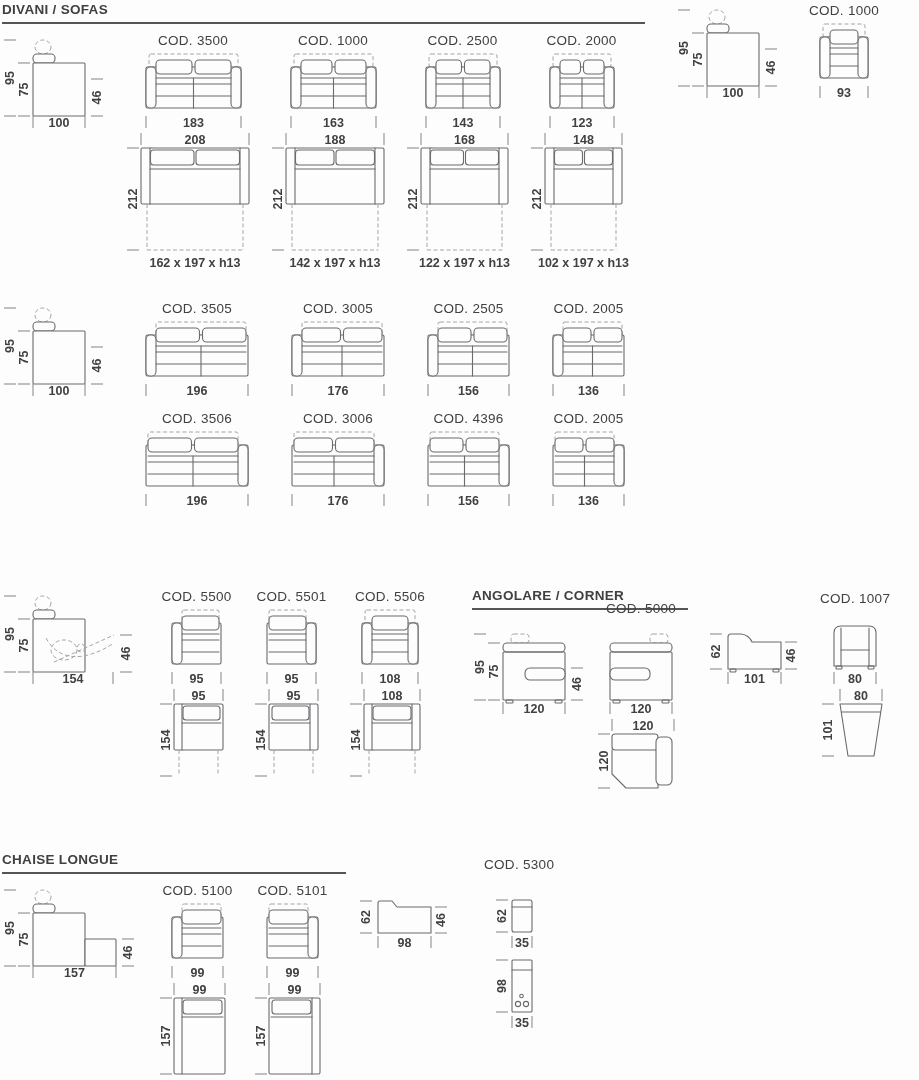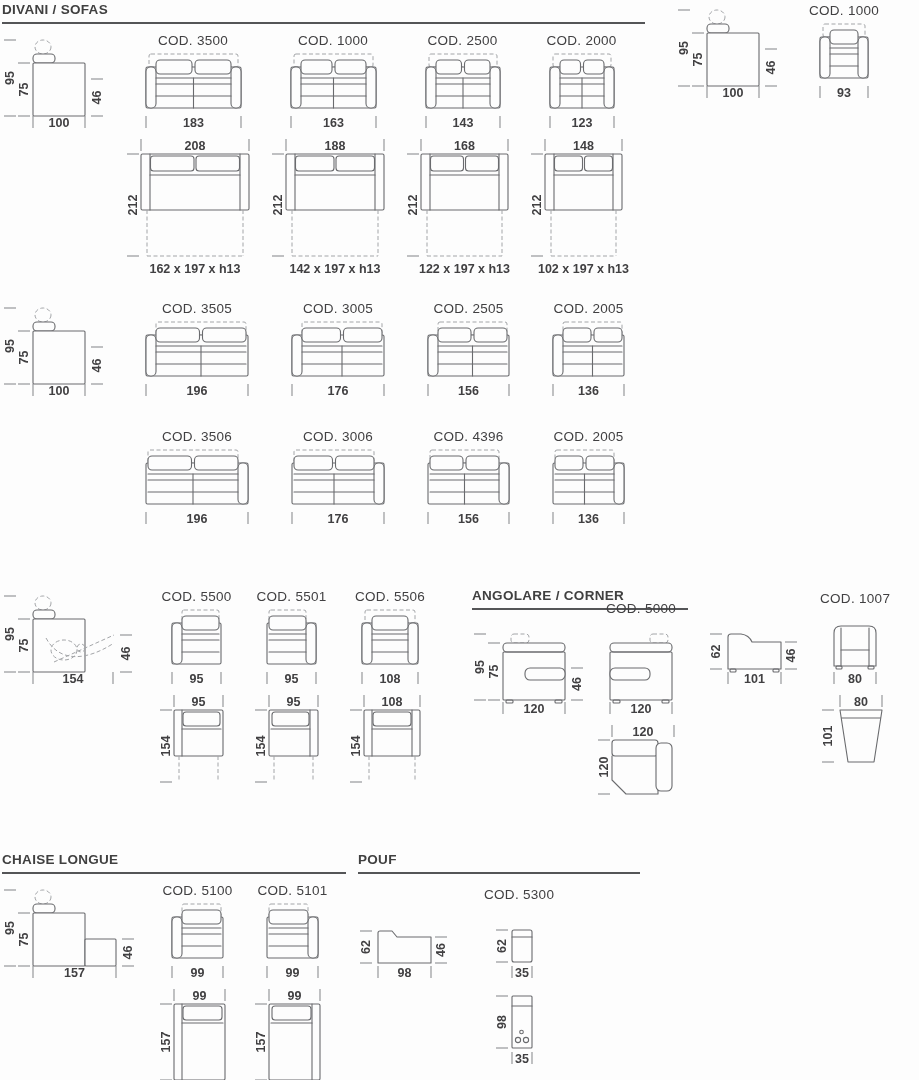--- a/index.html
+++ b/index.html
@@ -13,22 +13,22 @@
 #sec-armchair .content{gap:20px}
 #sec-modular .content{gap:20px}
 #sec-recliner .content{gap:22px}
 #sec-corner .content{gap:8px}
 #sec-trapezium .content{gap:16px}
 #sec-chaise .content{gap:20px}
 #sec-pouf .content{gap:30px}
 .col{display:flex;flex-direction:column;align-items:center;flex:0 0 auto}
 .cell{display:flex;flex-direction:column;align-items:center;justify-content:flex-end}
 .r1{height:100px}
-.r2{margin-top:6px}
-#sec-modular .r2{margin-top:28px}
+.r2{margin-top:0}
+#sec-modular .r2{margin-top:10px}
 .code{height:20px;line-height:18px;font-size:13.5px;font-weight:400;color:#414042;letter-spacing:.3px;white-space:nowrap}
 svg.draw{overflow:visible;display:block}
 .ln{fill:none;stroke:#6a6b6e;stroke-width:1.1;stroke-linejoin:round;stroke-linecap:round}
 .lnf{fill:#fdfdfd;stroke:#6a6b6e;stroke-width:1.1;stroke-linejoin:round}
 .dsh{fill:none;stroke:#a3a5a8;stroke-width:1;stroke-dasharray:4 2.5}
 .tick{stroke:#8d8f92;stroke-width:1.1}
 .num{font-family:"Liberation Sans",sans-serif;font-size:12.5px;font-weight:700;fill:#414042}
 #sec-sofas{left:2px;top:2px;width:643px}
 #sec-armchair{left:676px;top:2px;width:241px}
 #sec-modular{left:2px;top:300px;width:658px}
@@ -761,21 +761,20 @@
               <line class="ln" x1="16" y1="35" x2="57" y2="35"></line>
               <line class="tick" x1="0" y1="16" x2="12" y2="16"></line>
               <line class="tick" x1="0" y1="92" x2="12" y2="92"></line>
               <text class="num" text-anchor="middle" x="10" y="54" transform="rotate(-90 10 54)">157</text>
             </svg>
           </div>
         </div>
       </div>
   </section>
   <section class="sec" id="sec-pouf">
-    <h2>POUF</h2>
     <div class="content">
         <div class="col">
           <div class="cell r1">
             <svg class="draw" width="96" height="100" viewBox="0 0 96 100">
               <path class="lnf" d="M20 81 L20 51 Q20 49 22 49 L34 49 L39 55 L73 55 L73 81 Z"></path>
               <line class="tick" x1="2" y1="49" x2="14" y2="49"></line>
               <line class="tick" x1="2" y1="81" x2="14" y2="81"></line>
               <text class="num" text-anchor="middle" x="12" y="65" transform="rotate(-90 12 65)">62</text>
               <line class="tick" x1="77" y1="55" x2="89" y2="55"></line>
               <line class="tick" x1="77" y1="81" x2="89" y2="81"></line>

